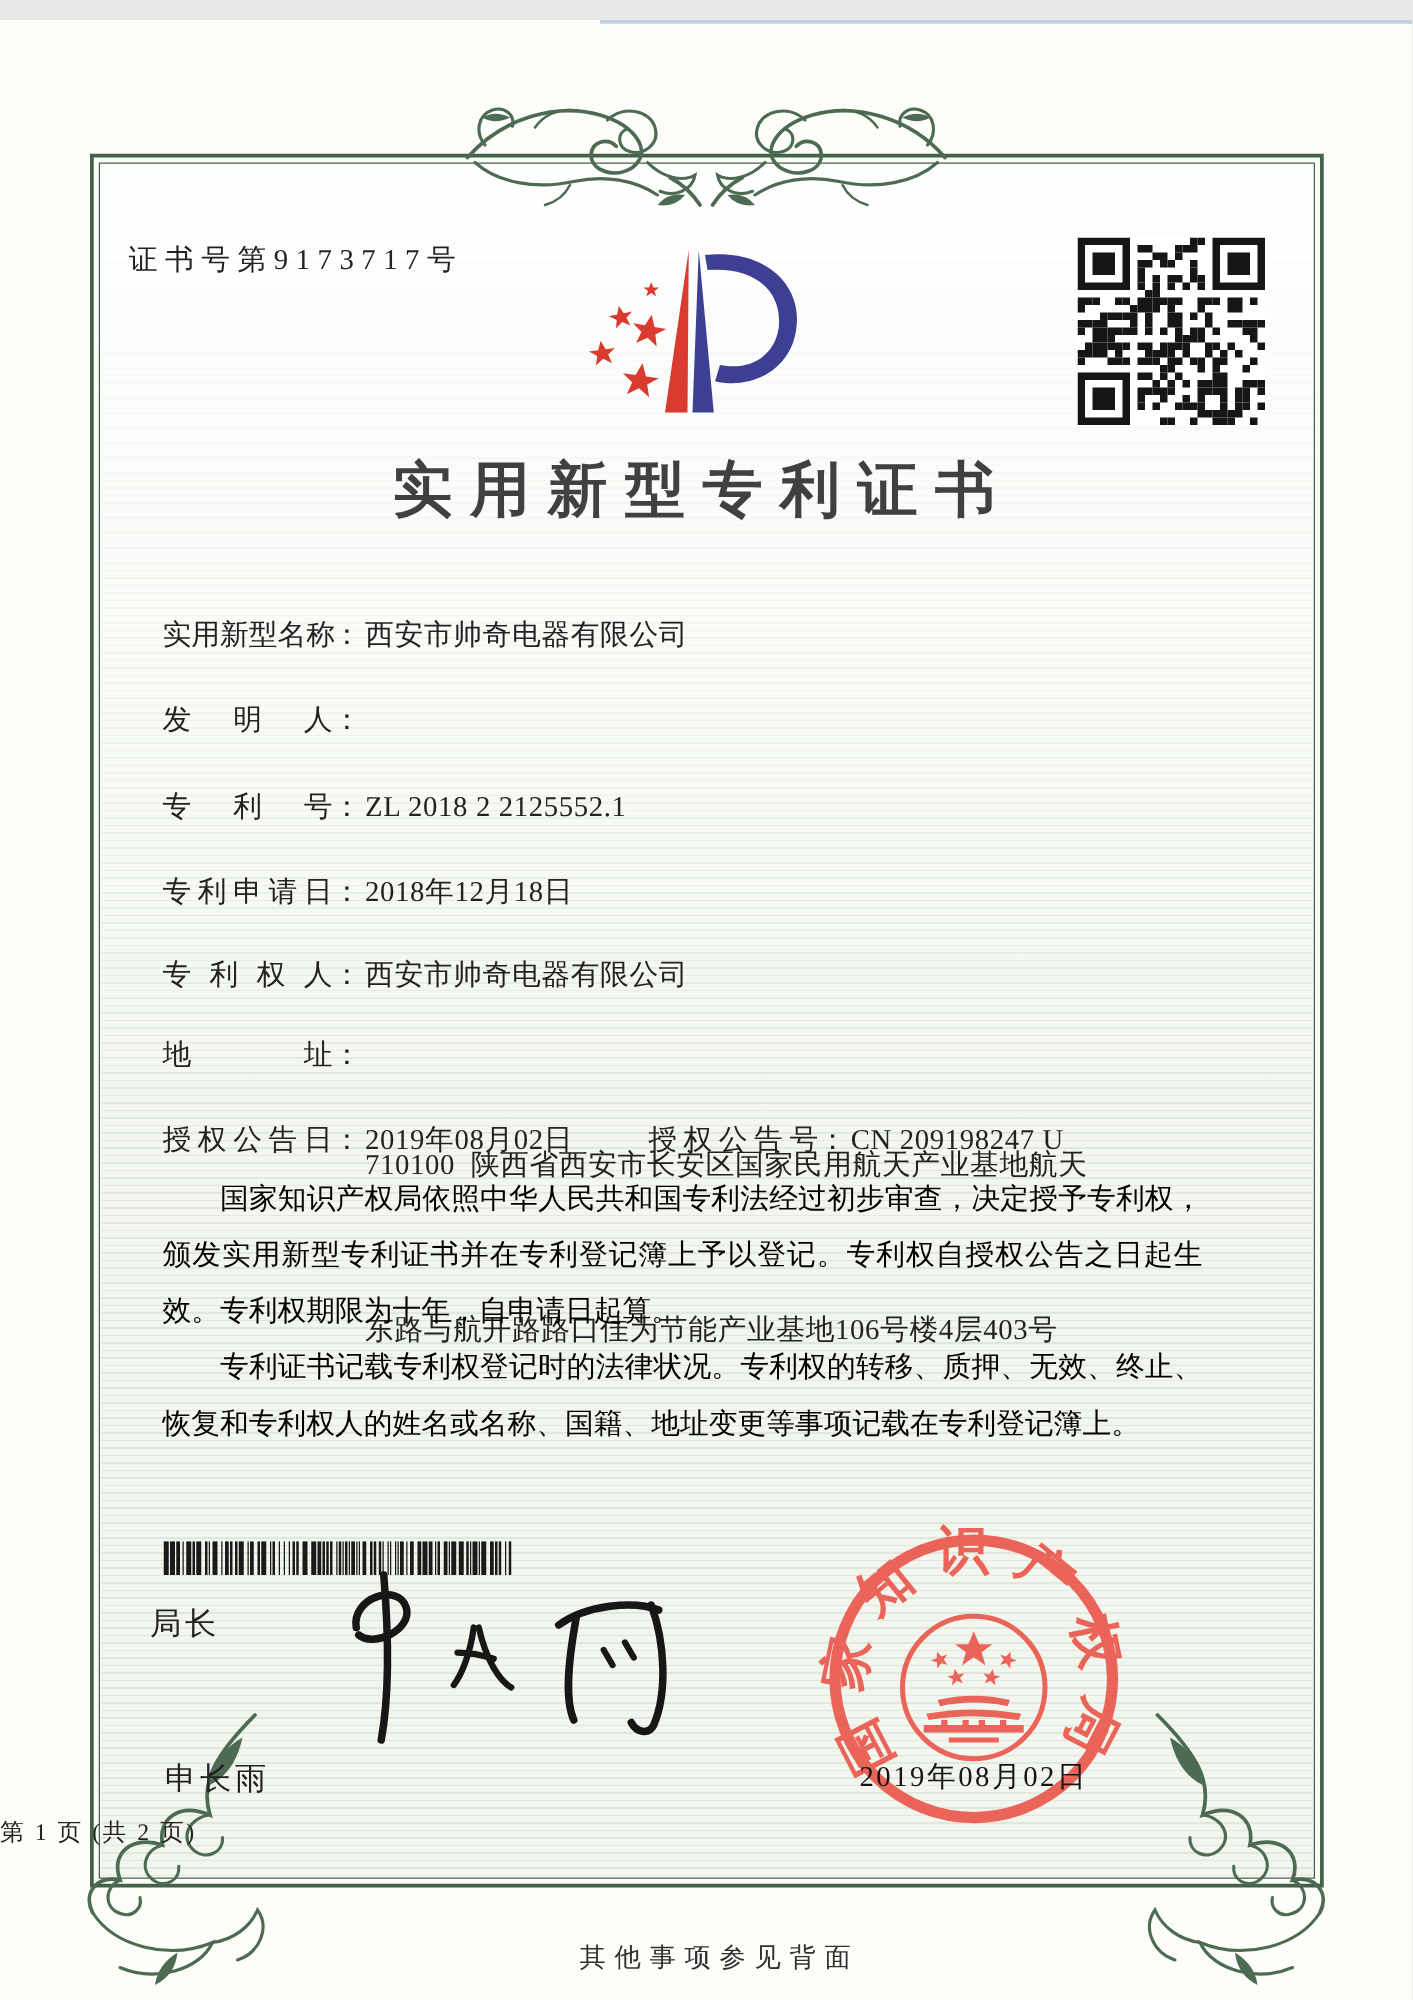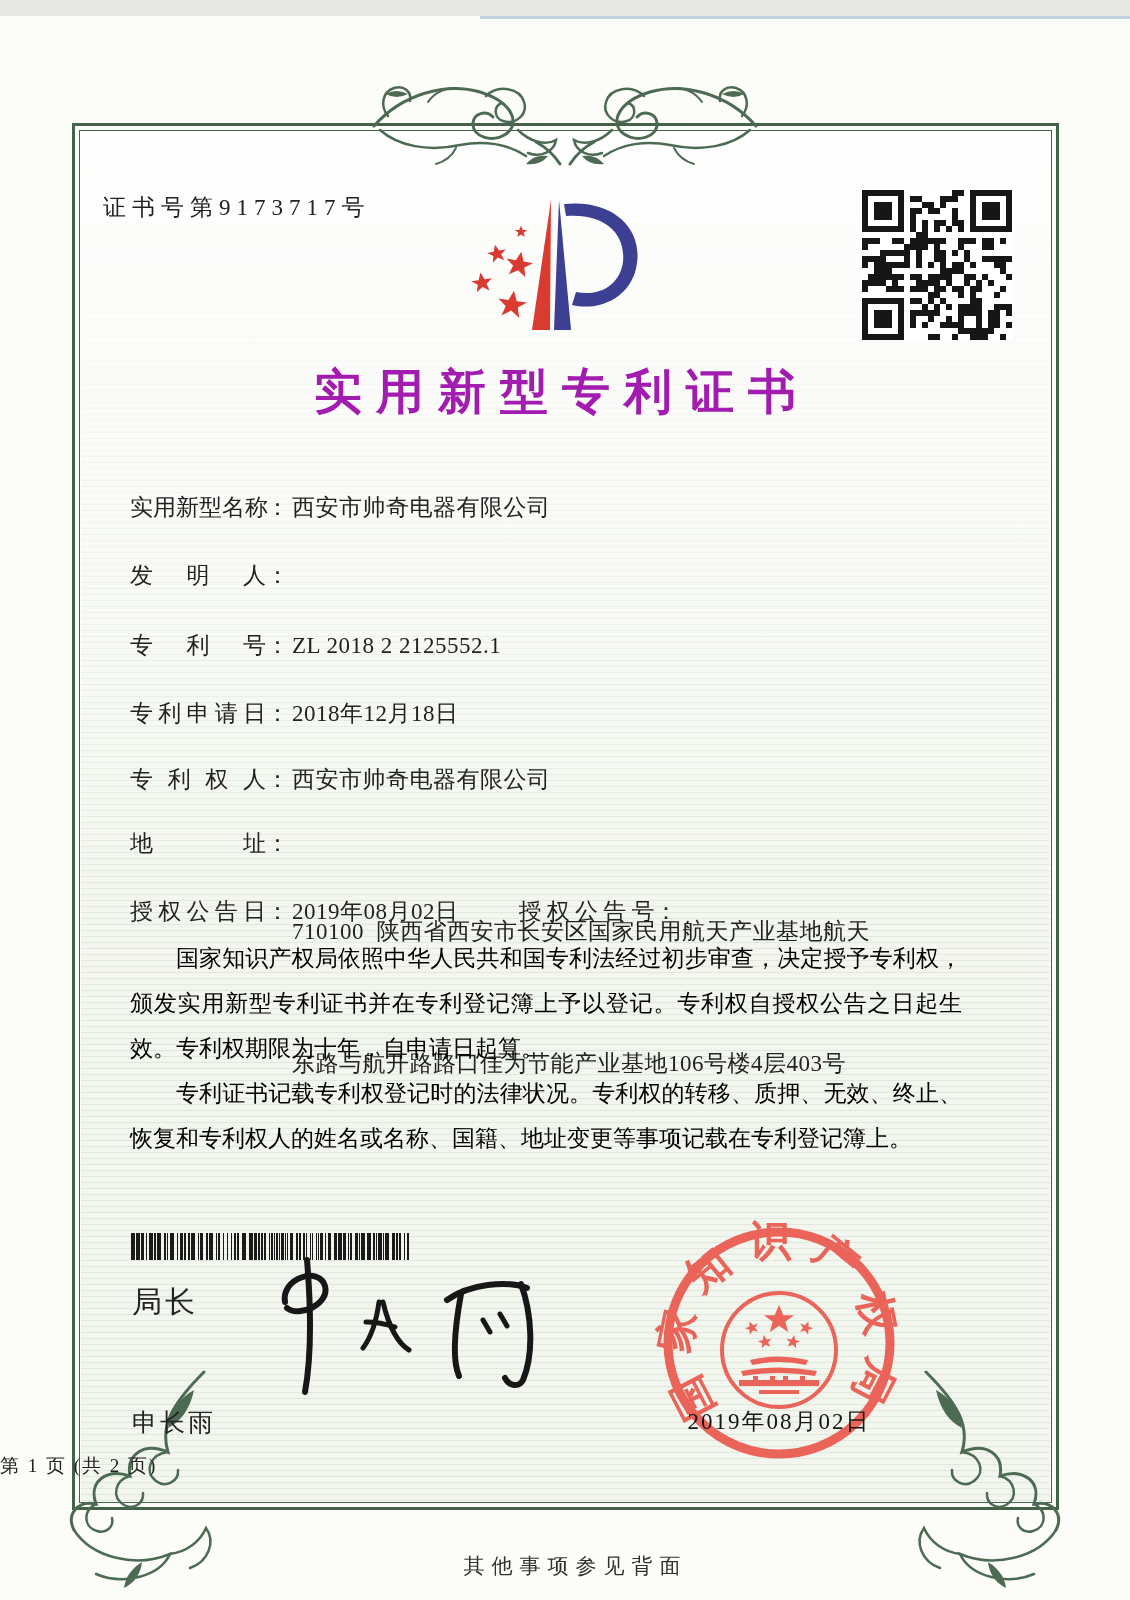--- a/index.html
+++ b/index.html
@@ -30,41 +30,41 @@
   
   .orn{position:absolute;pointer-events:none;}
   .orn-dragons{left:368px;top:56px;width:394px;height:106px;}
   .orn-bl{left:46px;top:1348px;width:200px;height:225px;}
   .orn-br{left:884px;top:1348px;width:200px;height:225px;}
   
   .cert-no{position:absolute;left:103px;top:176px;font-size:23px;letter-spacing:6px;}
   .logo{position:absolute;left:455px;top:170px;width:190px;height:158px;}
   .qr{position:absolute;left:862px;top:174px;width:150px;height:150px;}
   .title{position:absolute;left:0;right:6px;top:344px;text-align:center;
-         font-size:48px;font-weight:bold;letter-spacing:14px;color:#a21caf;}
+         font-size:48px;font-weight:bold;letter-spacing:14px;color:#404040;}
   
   .row{position:absolute;left:130px;display:flex;align-items:flex-start;font-size:23px;line-height:44px;}
   .flabel{display:inline-flex;justify-content:space-between;width:136px;flex:none;}
   .colon{flex:none;width:26px;}
   .fvalue{white-space:pre-wrap;letter-spacing:.5px;}
   .row-name{top:470px;}
   .row-inventor{top:538px;}
   .row-patno{top:608px;}
   .row-filing{top:676px;}
   .row-patentee{top:742px;}
   .row-address{top:806px;}
   .row-grant{top:874px;}
   .pair2{display:flex;margin-left:60px;}
   
   .paras{position:absolute;left:130px;top:920px;width:832px;font-size:23px;line-height:45px;
          text-align:justify;color:#000000;}
   .paras p{margin:0;text-indent:2em;}
   
   .barcode{position:absolute;left:130px;top:1217px;width:283px;height:27px;}
-  .signer-title{position:absolute;left:132px;top:1266px;font-size:30px;letter-spacing:3px;}
+  .signer-title{position:absolute;left:120px;top:1266px;font-size:25px;letter-spacing:3px;}
   .signer-name{position:absolute;left:132px;top:1390px;font-size:25px;letter-spacing:3px;}
   .signature{position:absolute;left:255px;top:1228px;width:320px;height:160px;}
   .seal{position:absolute;left:648px;top:1196px;width:262px;height:262px;opacity:.92;}
   .seal-date{position:absolute;left:648px;top:1390px;width:262px;text-align:center;
              font-size:23px;letter-spacing:2px;color:#151513;z-index:6;}
   .page-indicator{position:absolute;left:0;right:70px;top:1437px;font-size:19px;letter-spacing:2px;}
   .back-note{position:absolute;left:0;right:0;top:1536px;text-align:center;font-size:21px;letter-spacing:7px;color:#303030;padding-left:21px;}
 </style>
 </head>
 <body>
@@ -441,20 +441,21 @@
     <div class="fvalue">2019年08月02日</div>
     <div class="pair2">
       <span class="flabel">
           <span>授</span>
           <span>权</span>
           <span>公</span>
           <span>告</span>
           <span>号</span>
         </span>
         <span class="colon">：</span>
+      <div class="fvalue">CN 209198247 U</div>
     </div>
   </div>
 
   <div class="paras">
     <p>国家知识产权局依照中华人民共和国专利法经过初步审查，决定授予专利权，颁发实用新型专利证书并在专利登记簿上予以登记。专利权自授权公告之日起生效。专利权期限为十年，自申请日起算。</p>
     <p>专利证书记载专利权登记时的法律状况。专利权的转移、质押、无效、终止、恢复和专利权人的姓名或名称、国籍、地址变更等事项记载在专利登记簿上。</p>
   </div>
 
   <svg class="barcode" id="barcode" viewBox="0 0 283 27" preserveAspectRatio="none">
       <rect x="1" y="0" width="4" height="27" fill="#1a1a1a"></rect>

